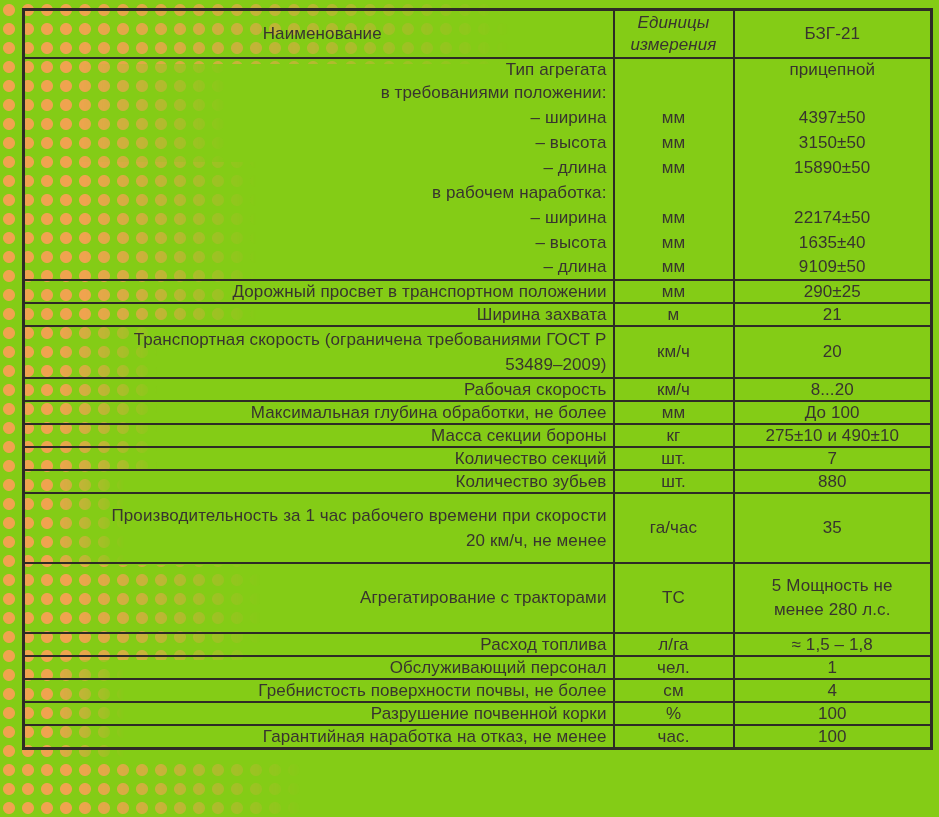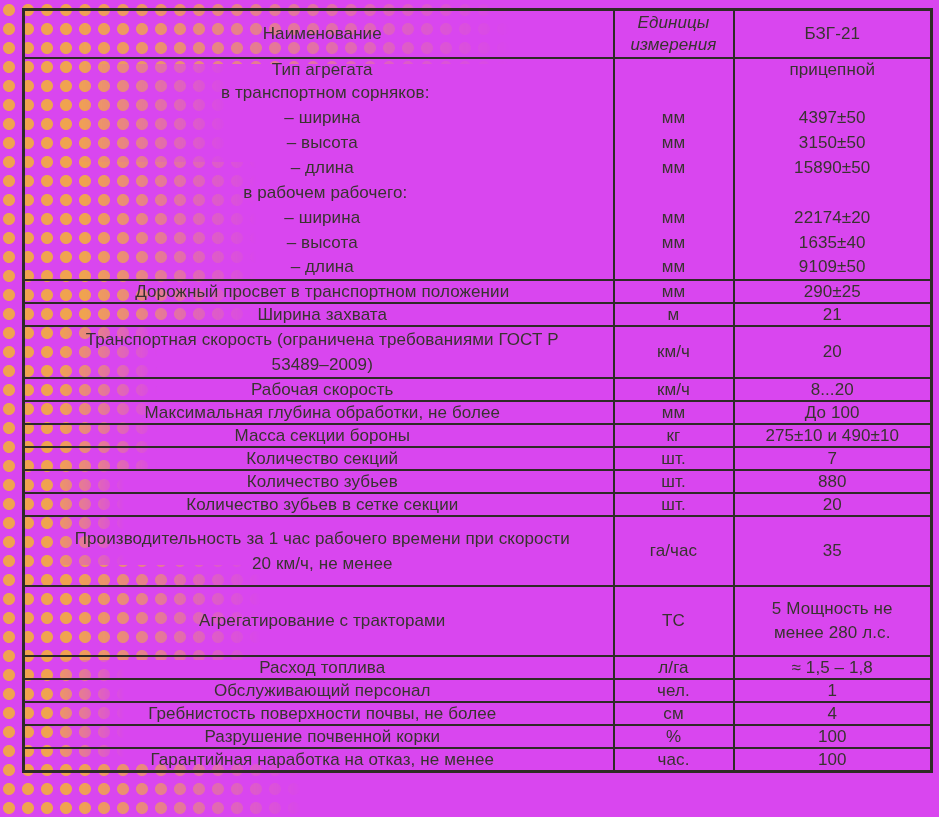--- a/index.html
+++ b/index.html
@@ -2,21 +2,21 @@
 <html><head>
 <meta charset="utf-8">
 <style>
   html, body { margin: 0; padding: 0; }
   body { width: 939px; height: 817px; overflow: hidden; }
 
   .page {
     position: relative;
     width: 939px;
     height: 817px;
-    background: #d946ef;
+    background: #84cc16;
     font-family: "Liberation Sans", sans-serif;
     color: #38342f;
   }
 
   
   .dots {
     position: absolute;
     inset: 0;
     background-image: radial-gradient(circle 6px at 9px 10px, #f0a34f 0 5.5px, rgba(240,163,79,0) 6.5px);
     background-size: 19px 19px;
@@ -59,21 +59,21 @@
   col.w3 { width: 198px; }
 
   .spec th, .spec td {
     border: 2px solid #2e2b26;
     padding: 0 6px;
     vertical-align: middle;
     background: transparent;
     font-weight: normal;
     line-height: 21px;
   }
-  .spec .c1 { text-align: center; padding-left: 13px; white-space: pre-line; }
+  .spec .c1 { text-align: right; padding-left: 13px; white-space: pre-line; }
   .spec .c2 { text-align: center; }
   .spec .c3 { text-align: center; white-space: pre-line; }
 
   tr.h  { height: 48px; }
   tr.h th { text-align: center; line-height: 22px; }
   tr.n  { height: 22px; }
   tr.dim { height: 25px; }
   tr.dim td { border-top-style: hidden; }
   tr.dim.first td { border-top-style: solid; }
   tr.indent td.c1 { padding-left: 19px; }
@@ -102,48 +102,48 @@
         <th class="c3">БЗГ-21</th>
       </tr>
     </thead>
     <tbody>
         <tr class="n">
     <td class="c1">Тип агрегата</td>
     <td class="c2"></td>
     <td class="c3">прицепной</td>
   </tr>
         <tr class="dim indent">
-    <td class="c1">в транспортном сорняков:</td>
+    <td class="c1">в требованиями положении:</td>
     <td class="c2"></td>
     <td class="c3"></td>
   </tr>
         <tr class="dim">
     <td class="c1">– ширина</td>
     <td class="c2">мм</td>
     <td class="c3">4397±50</td>
   </tr>
         <tr class="dim">
     <td class="c1">– высота</td>
     <td class="c2">мм</td>
     <td class="c3">3150±50</td>
   </tr>
         <tr class="dim">
     <td class="c1">– длина</td>
     <td class="c2">мм</td>
     <td class="c3">15890±50</td>
   </tr>
         <tr class="dim indent">
-    <td class="c1">в рабочем рабочего:</td>
+    <td class="c1">в рабочем наработка:</td>
     <td class="c2"></td>
     <td class="c3"></td>
   </tr>
         <tr class="dim">
     <td class="c1">– ширина</td>
     <td class="c2">мм</td>
-    <td class="c3">22174±20</td>
+    <td class="c3">22174±50</td>
   </tr>
         <tr class="dim">
     <td class="c1">– высота</td>
     <td class="c2">мм</td>
     <td class="c3">1635±40</td>
   </tr>
         <tr class="dim">
     <td class="c1">– длина</td>
     <td class="c2">мм</td>
     <td class="c3">9109±50</td>
@@ -182,25 +182,20 @@
         <tr class="n">
     <td class="c1">Количество секций</td>
     <td class="c2">шт.</td>
     <td class="c3">7</td>
   </tr>
         <tr class="n">
     <td class="c1">Количество зубьев</td>
     <td class="c2">шт.</td>
     <td class="c3">880</td>
   </tr>
-        <tr class="n">
-    <td class="c1">Количество зубьев в сетке секции</td>
-    <td class="c2">шт.</td>
-    <td class="c3">20</td>
-  </tr>
         <tr class="t54">
     <td class="c1">Производительность за 1 час рабочего времени при скорости
 20 км/ч, не менее</td>
     <td class="c2">га/час</td>
     <td class="c3">35</td>
   </tr>
         <tr class="t54">
     <td class="c1">Агрегатирование с тракторами</td>
     <td class="c2">ТС</td>
     <td class="c3">5 Мощность не

